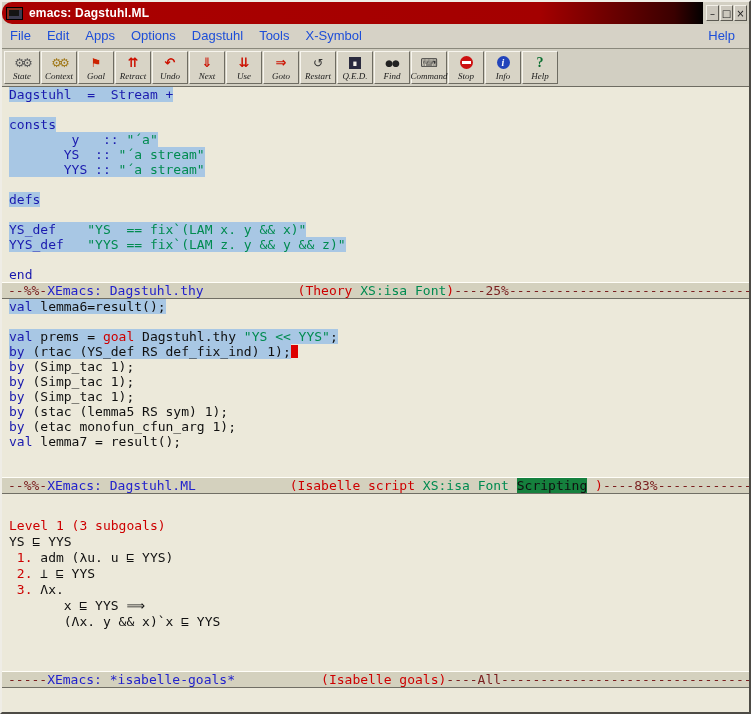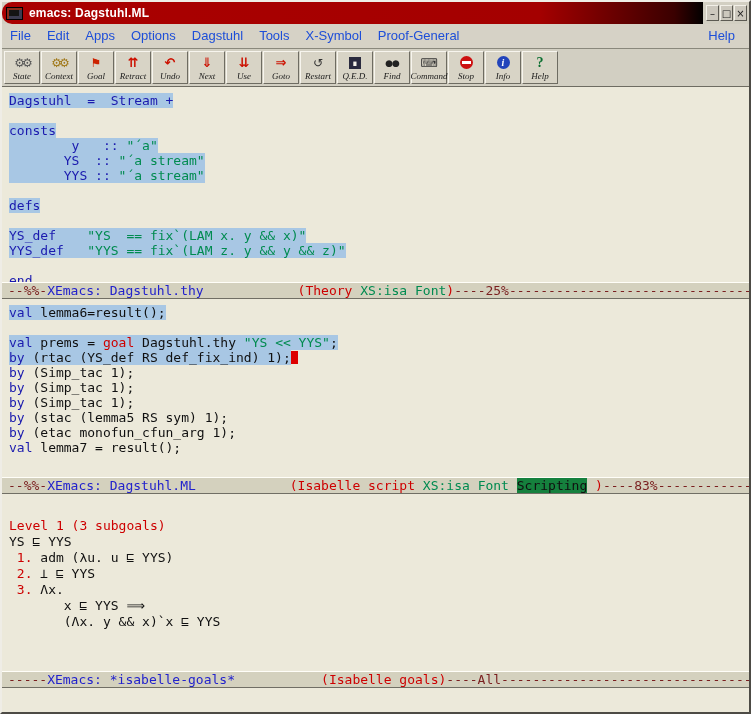--- a/index.html
+++ b/index.html
@@ -67,21 +67,21 @@
   .qedbox{ background:#2a2a3e; color:#f5f2e8; font-size:9px; padding:1px 3px; }
   .bino{ color:#222; font-size:9px; letter-spacing:-1px; }
   .stopsign{ width:13px; height:13px; border-radius:50%; background:#cc1010; display:inline-block; position:relative; }
   .stopsign::after{ content:""; position:absolute; left:2px; right:2px; top:5px; height:3px; background:#fff; }
   .infoi{ width:13px; height:13px; border-radius:50%; background:#2244bb; color:#fff;
           display:inline-flex; align-items:center; justify-content:center;
           font:italic bold 10px "Liberation Serif", serif; }
   .helpq{ color:#0a6e2f; font:bold 14px "Liberation Serif", serif; }
 
   
-  .buffer{ background:#ece9da; overflow:hidden; padding-top:6px; }
+  .buffer{ background:#ece9da; overflow:hidden; padding-top:0; }
   .buffer1{ flex:0 0 195px; }
   .buffer2{ flex:0 0 178px; }
   .buffer3{ flex:0 0 177px; padding-top:24px; }
   .line{ white-space:pre; font-size:13px; line-height:15px; height:15px; padding-left:7px; }
   .buffer3 .line{ line-height:16px; height:16px; }
   .hl{ background:#a8c7e4; }
   .cursor{ display:inline-block; width:7px; height:13px; background:#dd0000; vertical-align:-2px; }
 
   .c-kw{ color:#1a1aae; }
   .c-plain{ color:#101010; }
@@ -119,21 +119,20 @@
   </div>
 
   <div class="menubar" id="menubar">
       <span class="menu-item">File</span>
       <span class="menu-item">Edit</span>
       <span class="menu-item">Apps</span>
       <span class="menu-item">Options</span>
       <span class="menu-item">Dagstuhl</span>
       <span class="menu-item">Tools</span>
       <span class="menu-item">X-Symbol</span>
-      <span class="menu-item">Proof-General</span>
       <span class="menu-item menu-help">Help</span>
     </div>
 
   <div class="toolbar" id="toolbar">
       <div class="tbtn">
         <div class="ticon">
           <span class="gearpair g1">⚙⚙</span>
         </div>
         <div class="tlabel">State</div>
       </div>

